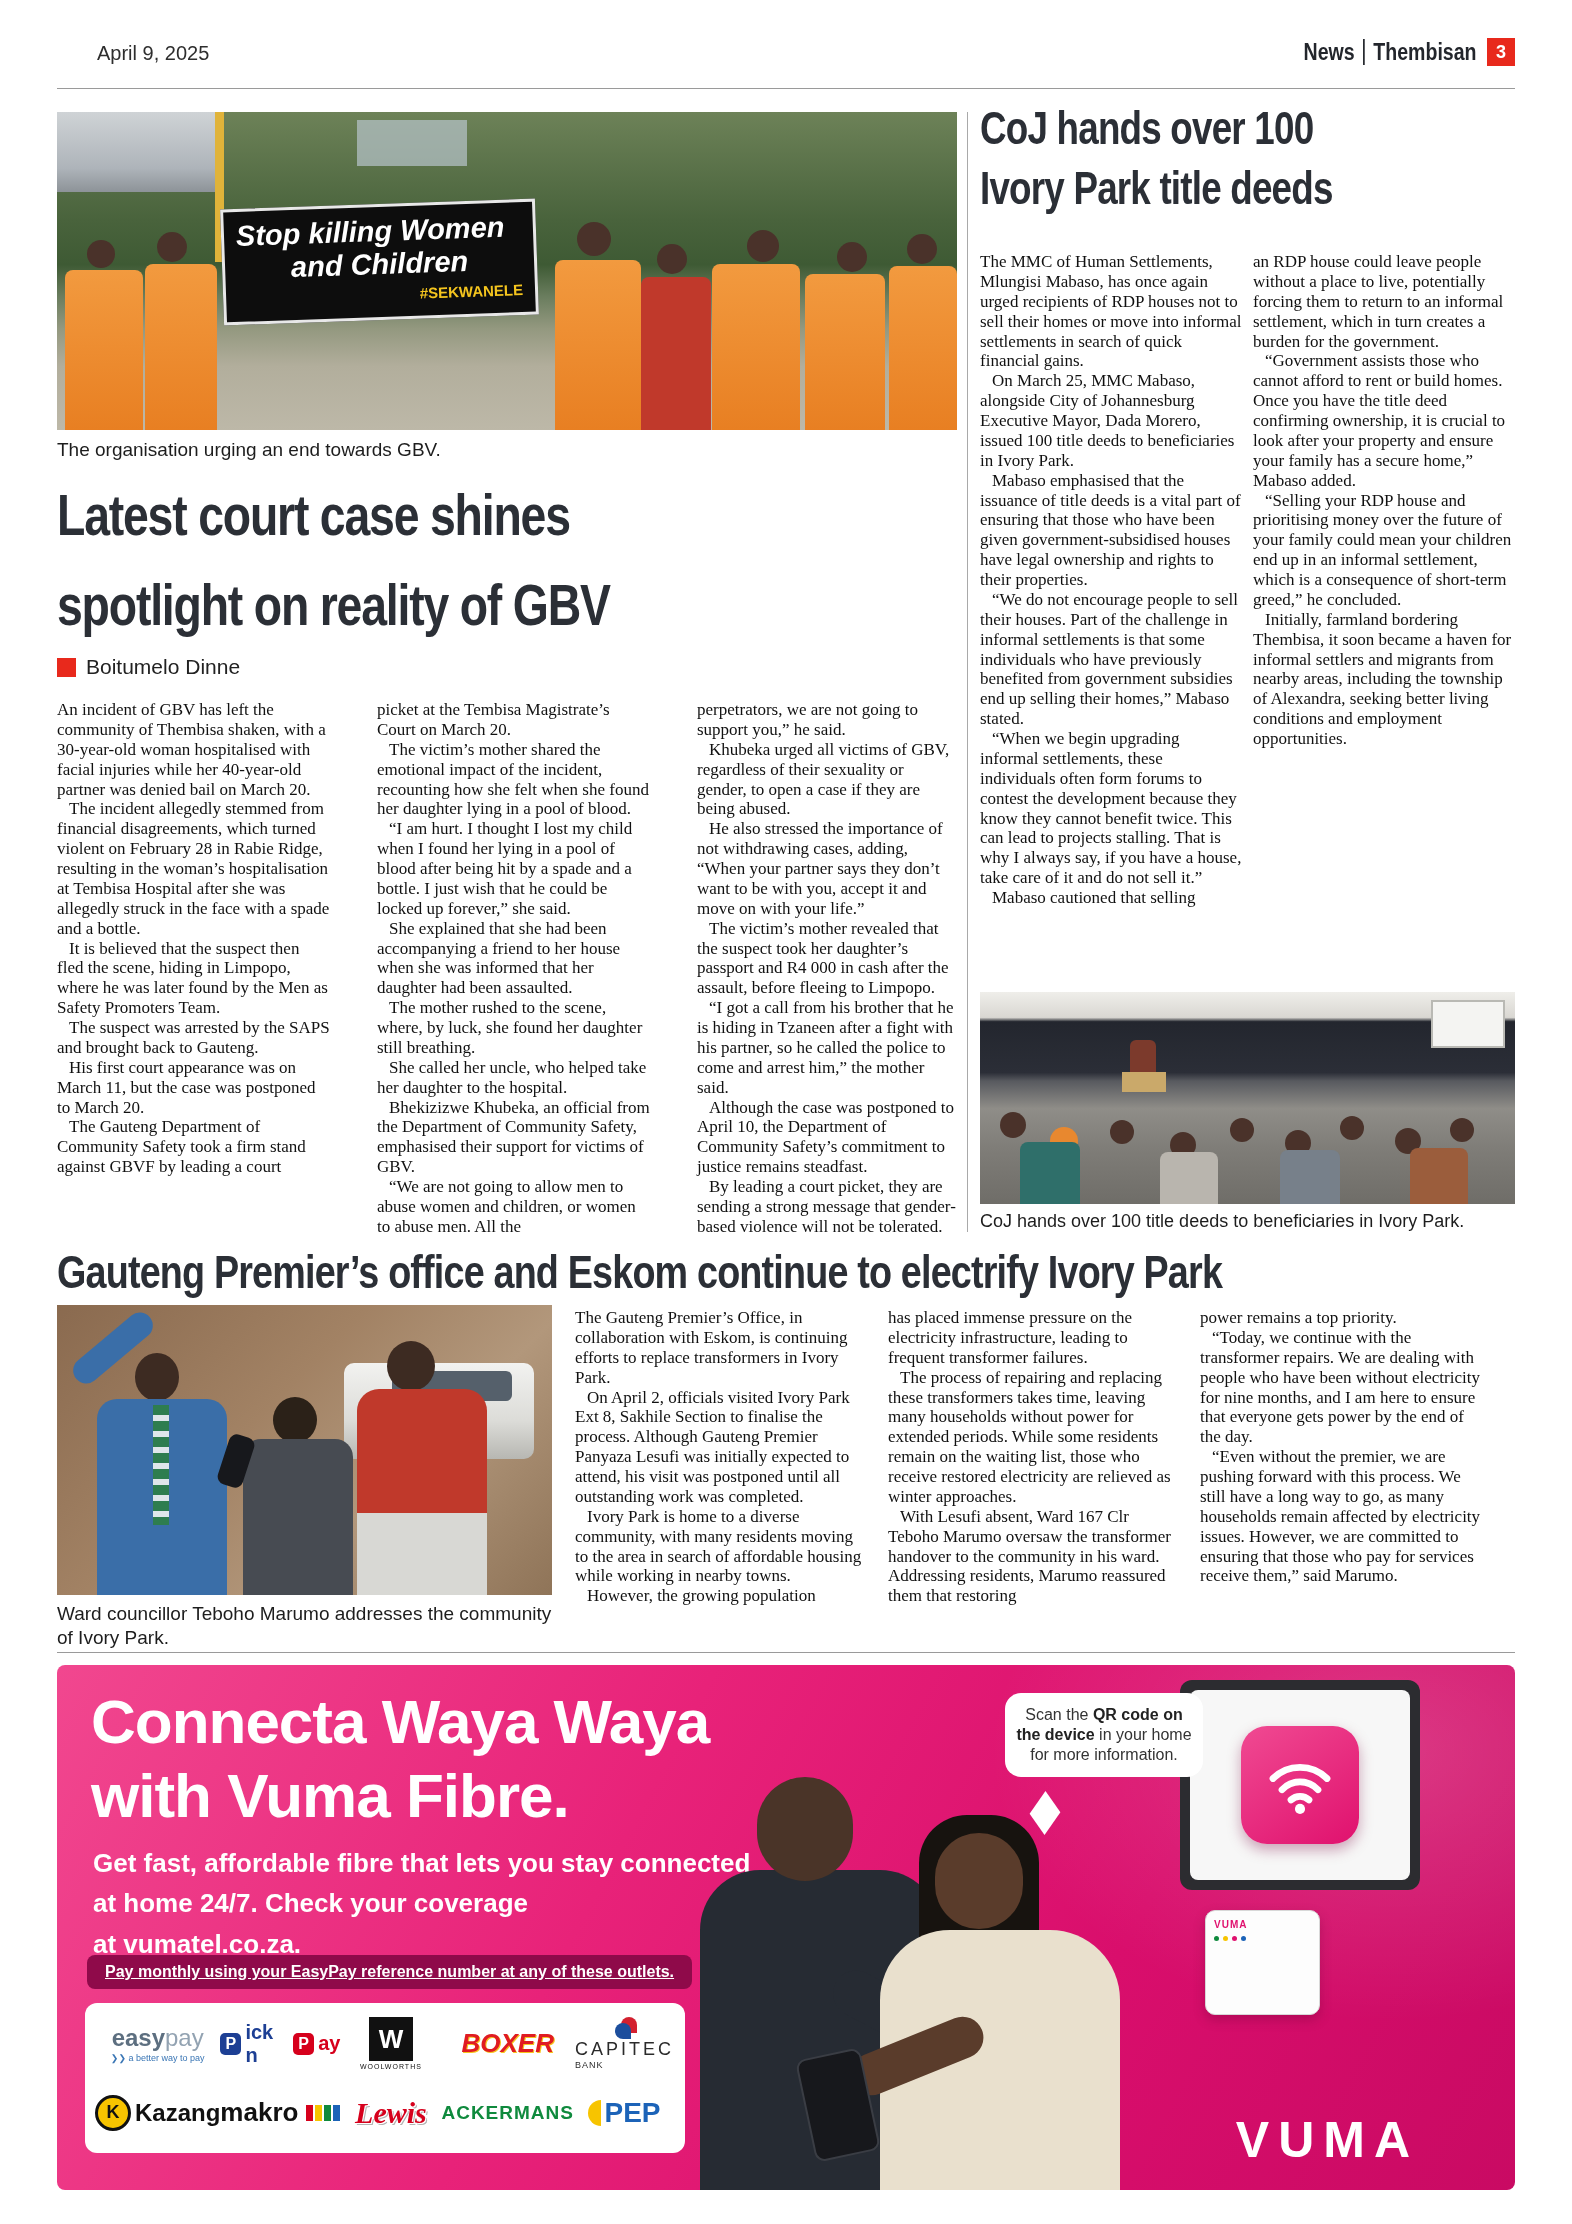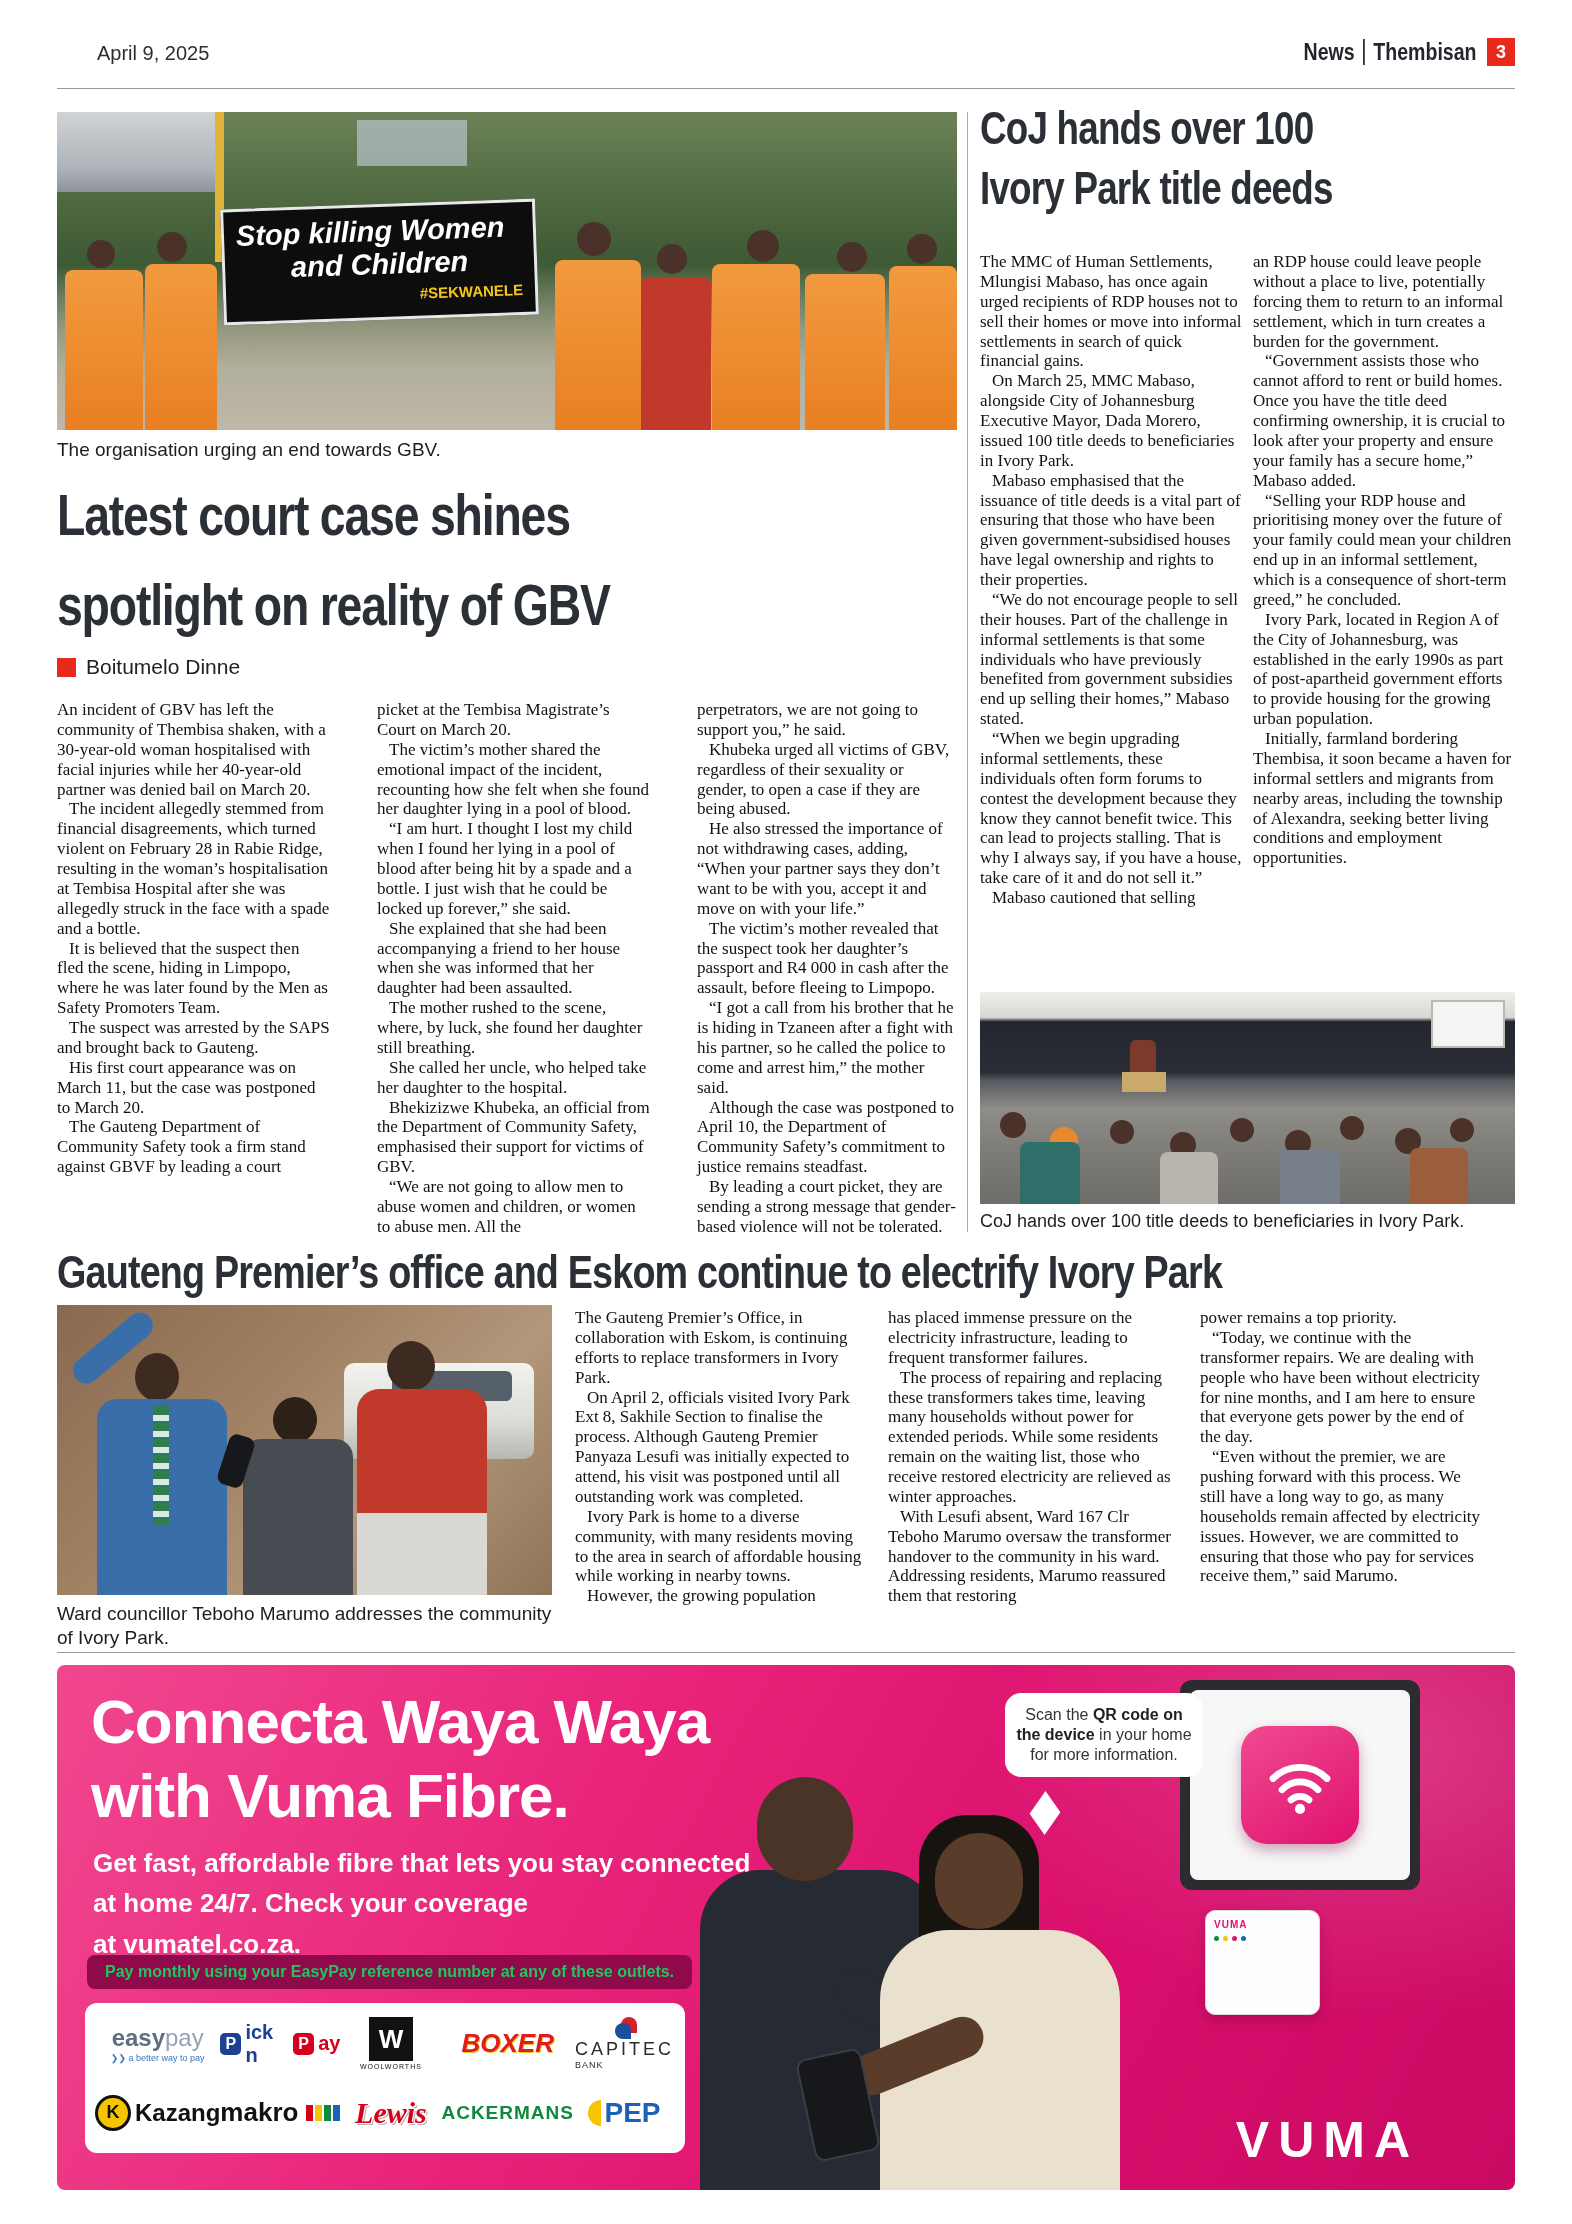--- a/index.html
+++ b/index.html
@@ -62,22 +62,22 @@
     background:linear-gradient(135deg,#8a6a4f 0%,#a28264 40%,#b2977b 65%,#8f7458 100%);}
   .eskp .car{right:18px;top:58px;width:190px;height:96px;background:linear-gradient(180deg,#f2f2f0 0%,#dcdcd8 60%,#b7b7b2 100%);border-radius:10px;}
   .eskp .car-win{right:40px;top:66px;width:120px;height:30px;background:#55606b;border-radius:6px;}
 
   
   .ad{left:57px;top:1665px;width:1458px;height:525px;border-radius:8px;overflow:hidden;
       background:linear-gradient(118deg,#f1478f 0%,#e82279 38%,#d90e6c 70%,#c90a63 100%);}
   .ad-sweep{right:-60px;top:-40px;width:620px;height:420px;background:radial-gradient(ellipse at 70% 30%,rgba(255,255,255,.18),transparent 65%);}
   .ad-h{left:34px;top:20px;color:#fff;font-weight:bold;font-size:62px;line-height:74px;letter-spacing:-1px;}
   .ad-b{left:36px;top:178px;color:#fff;font-weight:bold;font-size:26px;line-height:1.55;}
-  .pay-bar{left:30px;top:290px;background:#8f0a4a;color:#22c55e;font-size:16px;font-weight:bold;
-           padding:8px 18px;border-radius:8px;white-space:nowrap;}
+  .pay-bar{left:30px;top:290px;background:#8f0a4a;color:#ffffff;font-size:16px;font-weight:bold;
+           padding:8px 18px;border-radius:8px;white-space:nowrap;text-decoration:underline;}
   .logo-panel{left:28px;top:338px;width:600px;height:150px;background:#fff;border-radius:12px;
               display:grid;grid-template-columns:repeat(5,1fr);grid-template-rows:1fr 1fr;align-items:center;justify-items:center;padding:6px 10px;box-sizing:border-box;}
   .lg{display:flex;align-items:center;justify-content:center;gap:4px;}
   .ep-main{font-size:24px;font-weight:bold;color:#5d6f80;}
   .ep-main span{font-weight:normal;color:#93a3b2;}
   .ep-tag{font-size:9px;color:#3a76b5;}
   .pnp-box{display:inline-flex;width:22px;height:22px;border-radius:5px;color:#fff;font-weight:bold;font-size:16px;align-items:center;justify-content:center;}
   .pnp-blue{background:#1d3f94;} .pnp-red{background:#d6001c;}
   .pnp-t{font-weight:bold;font-size:20px;}
   .ww{display:flex;flex-direction:column;align-items:center;}
@@ -217,21 +217,20 @@
       <p>On March 25, MMC Mabaso, alongside City of Johannesburg Executive Mayor, Dada Morero, issued 100 title deeds to beneficiaries in Ivory Park.</p>
       <p>Mabaso emphasised that the issuance of title deeds is a vital part of ensuring that those who have been given government-subsidised houses have legal ownership and rights to their properties.</p>
       <p>“We do not encourage people to sell their houses. Part of the challenge in informal settlements is that some individuals who have previously benefited from government subsidies end up selling their homes,” Mabaso stated.</p>
       <p>“When we begin upgrading informal settlements, these individuals often form forums to contest the development because they know they cannot benefit twice. This can lead to projects stalling. That is why I always say, if you have a house, take care of it and do not sell it.”</p>
       <p>Mabaso cautioned that selling</p>
     </div>
   <div class="abs col" style="left:1253px;top:252px;width:262px;">
       <p>an RDP house could leave people without a place to live, potentially forcing them to return to an informal settlement, which in turn creates a burden for the government.</p>
       <p>“Government assists those who cannot afford to rent or build homes. Once you have the title deed confirming ownership, it is crucial to look after your property and ensure your family has a secure home,” Mabaso added.</p>
       <p>“Selling your RDP house and prioritising money over the future of your family could mean your children end up in an informal settlement, which is a consequence of short-term greed,” he concluded.</p>
-      <p>Ivory Park, located in Region A of the City of Johannesburg, was established in the early 1990s as part of post-apartheid government efforts to provide housing for the growing urban population.</p>
       <p>Initially, farmland bordering Thembisa, it soon became a haven for informal settlers and migrants from nearby areas, including the township of Alexandra, seeking better living conditions and employment opportunities.</p>
     </div>
   <div class="abs cojp">
     <div class="abs screen"></div>
     <div class="abs speaker"></div>
     <div class="abs podium"></div>
     <div class="abs head" style="left:20px;top:120px;width:26px;height:26px;"></div>
     <div class="abs head" style="left:70px;top:135px;width:28px;height:28px;background:#e8882f;"></div>
     <div class="abs head" style="left:130px;top:128px;width:24px;height:24px;"></div>
     <div class="abs head" style="left:190px;top:140px;width:26px;height:26px;"></div>

